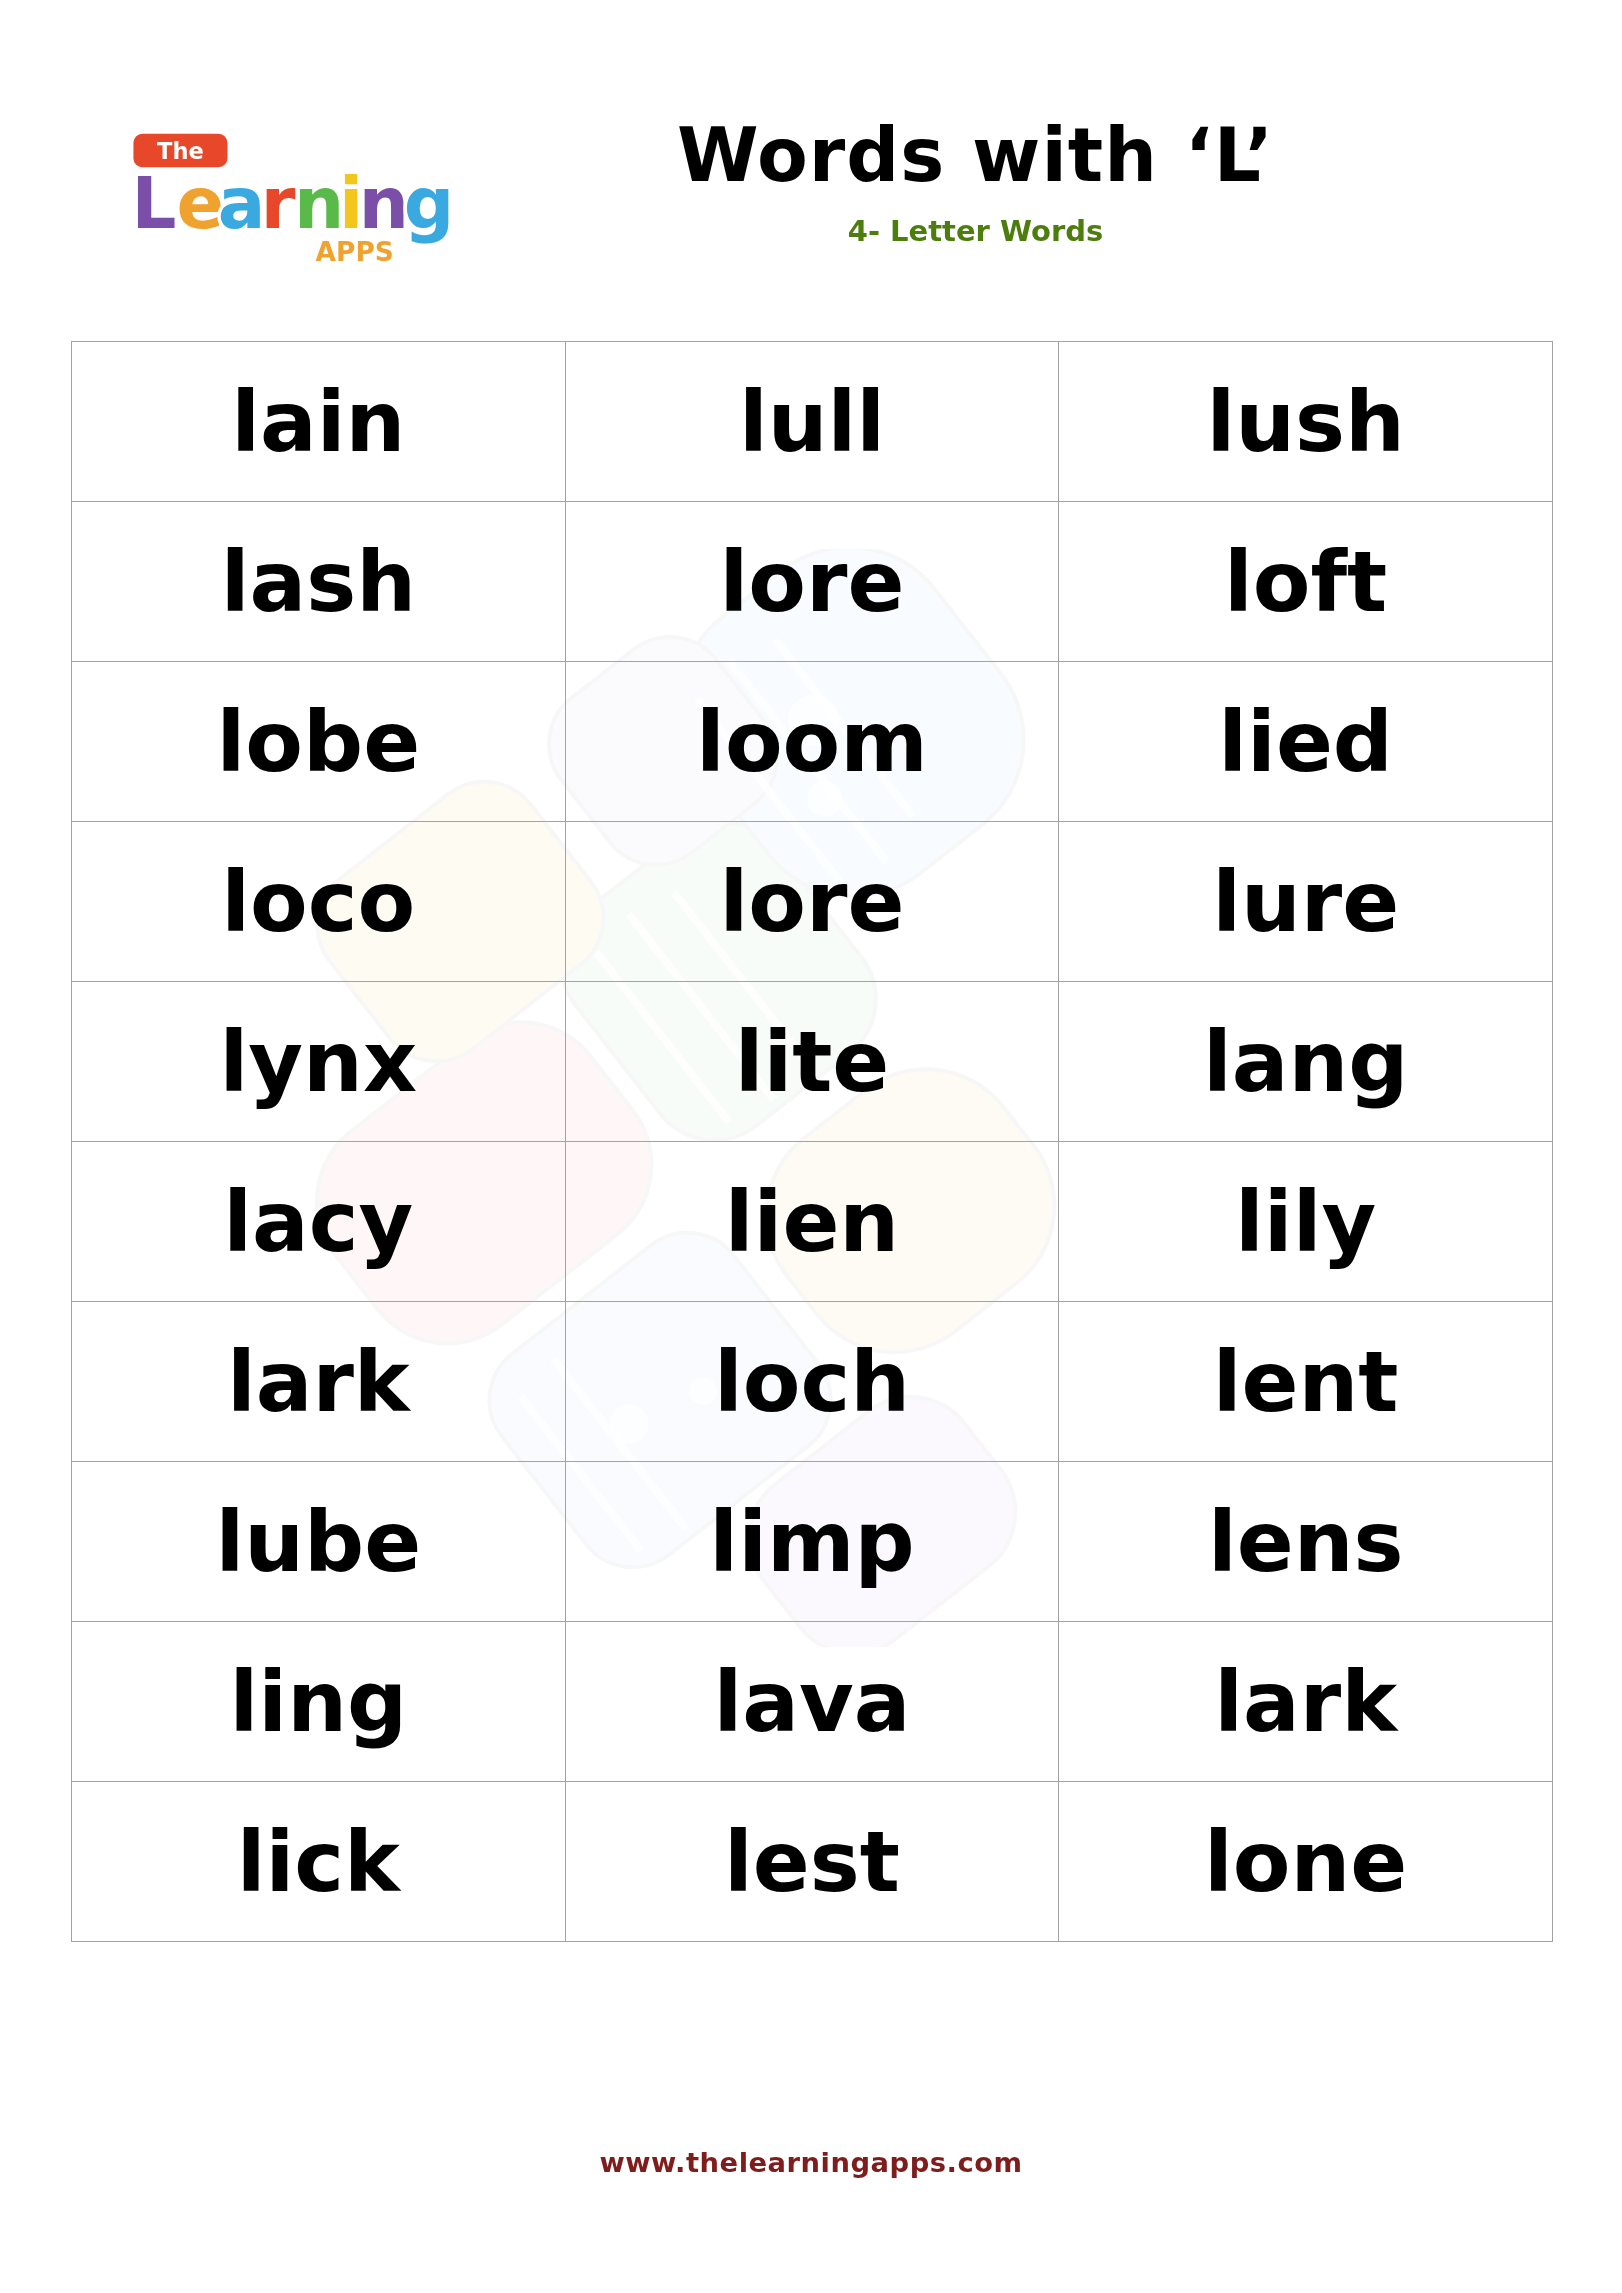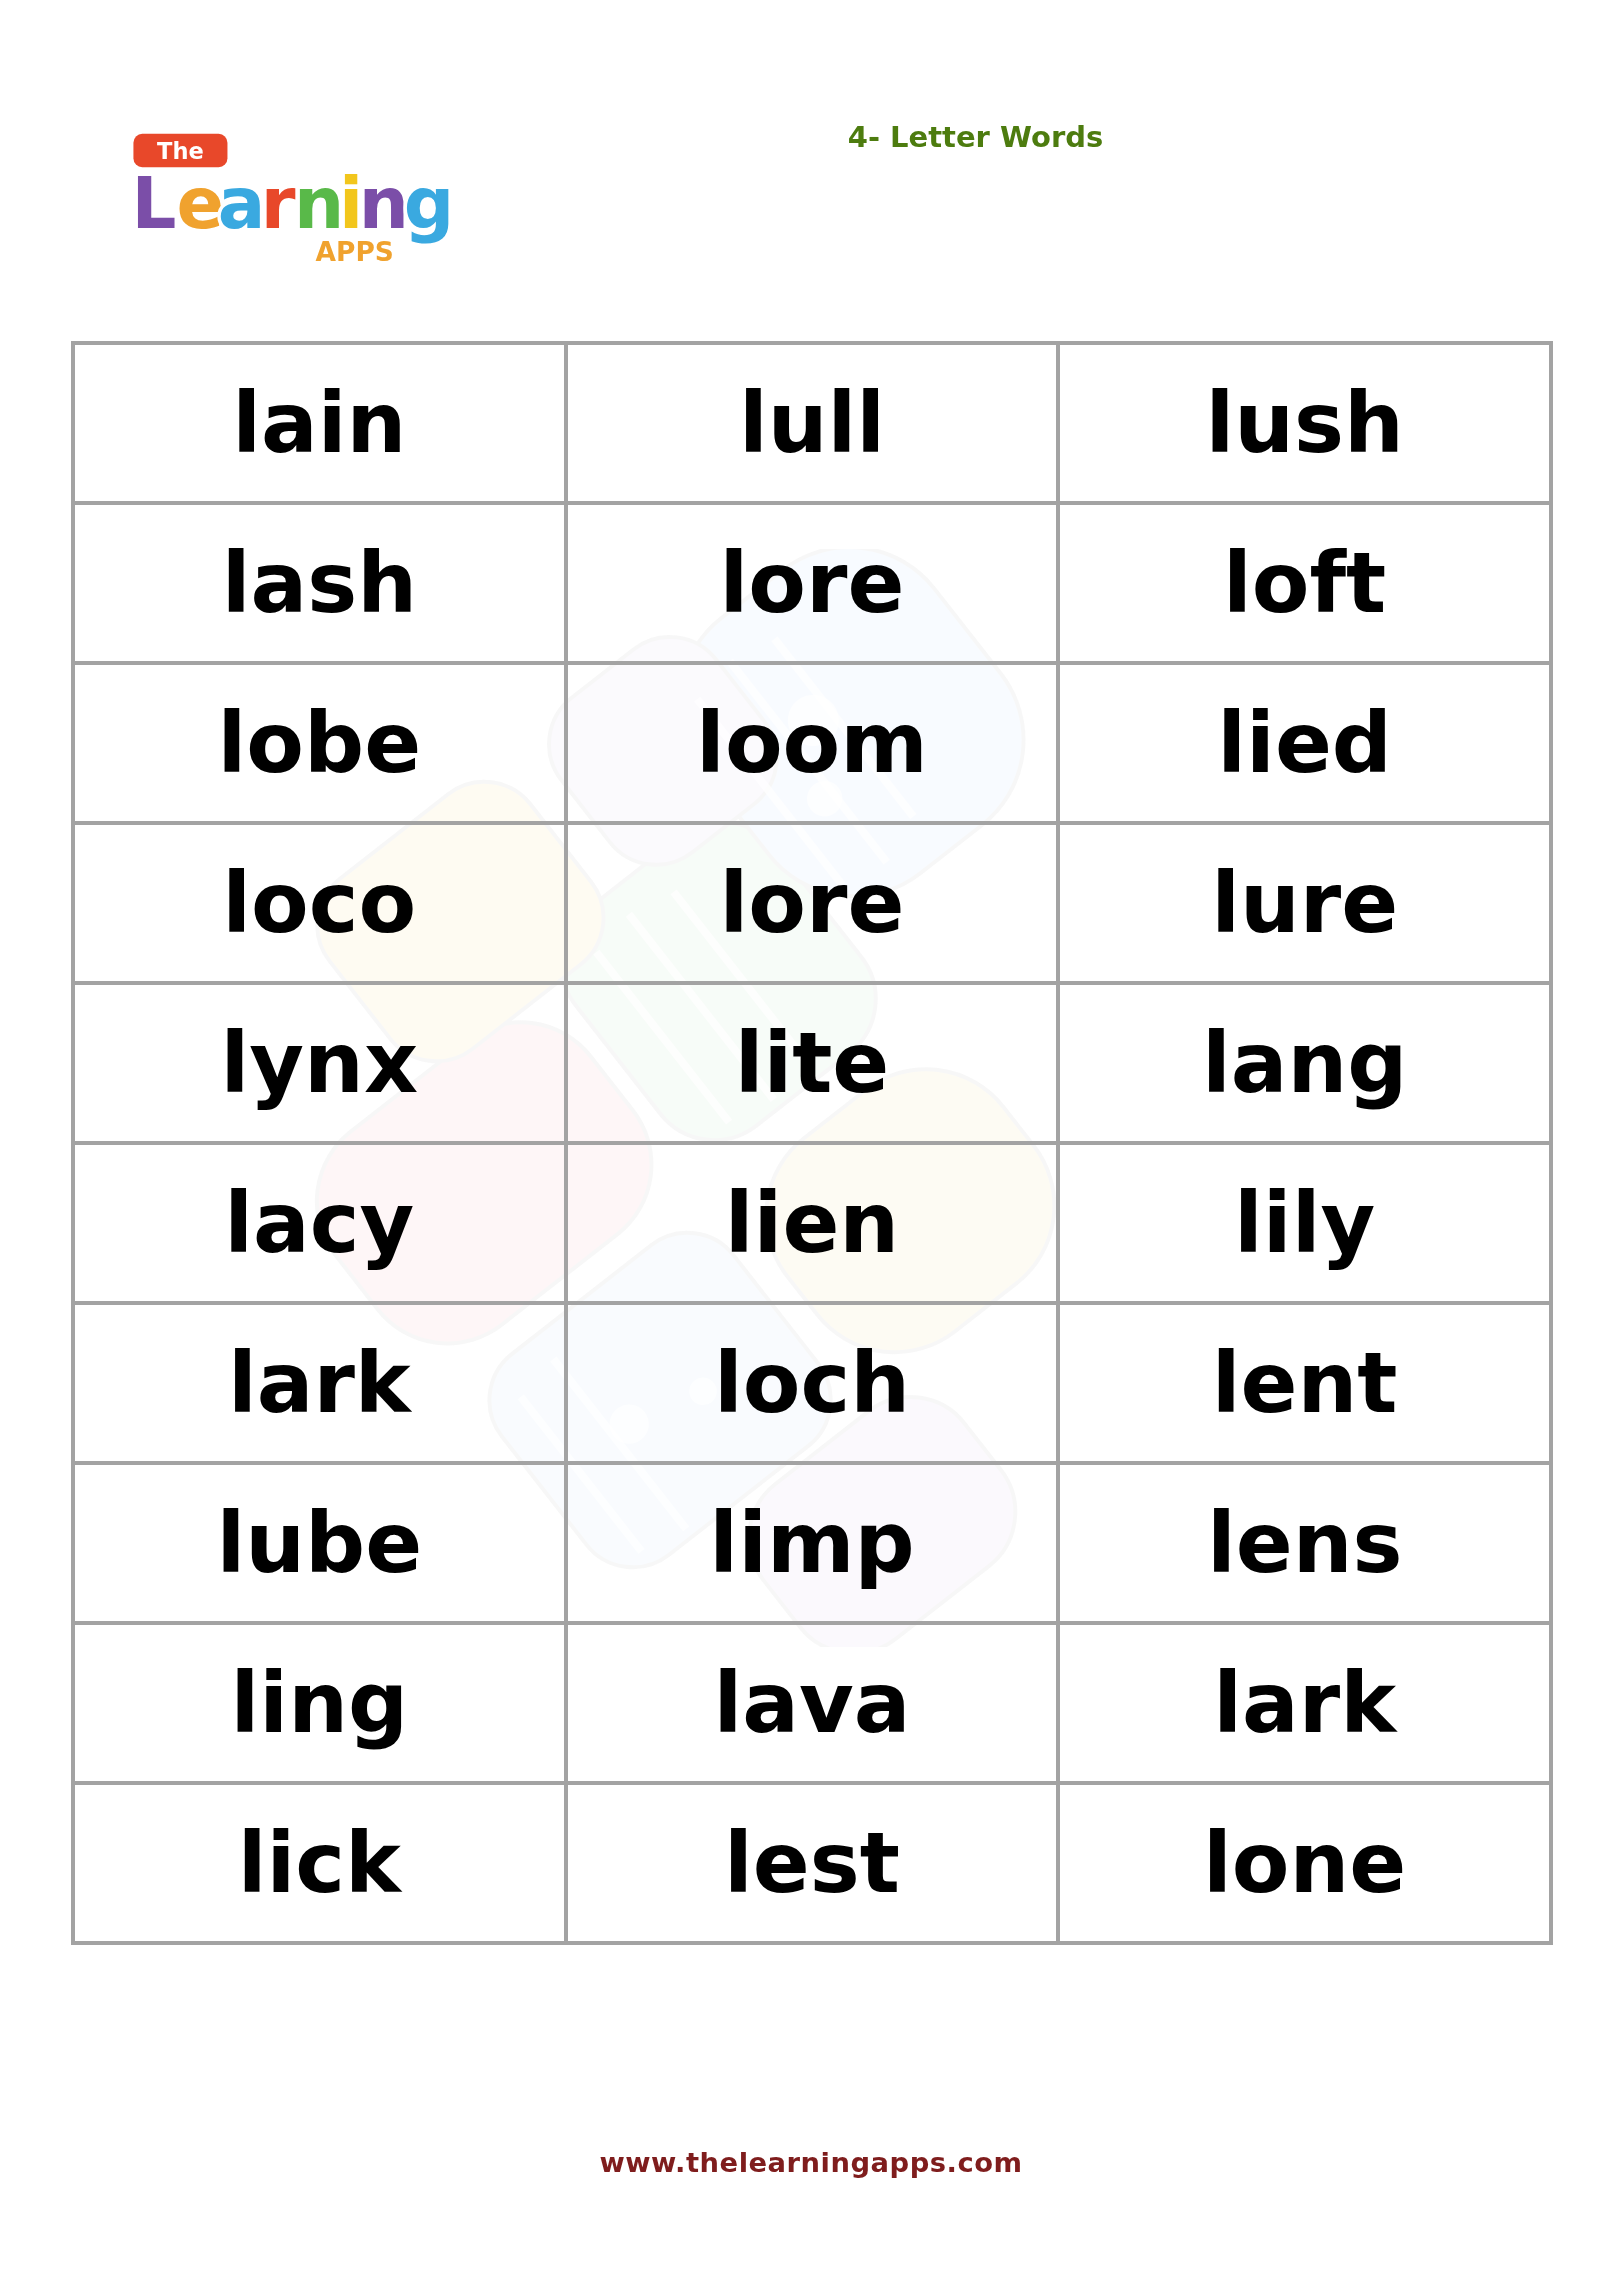--- a/index.html
+++ b/index.html
@@ -86,21 +86,21 @@
     top: 341px;
     width: 1482px;
   }
   table.words {
     width: 1482px;
     border-collapse: collapse;
     table-layout: fixed;
     background: transparent;
   }
   table.words td {
-    border: 4px solid #a3a3a3;
+    border: 1px solid #a3a3a3;
     height: 160px;
     text-align: center;
     vertical-align: middle;
     padding: 0;
     background: transparent;
   }
   .word {
     font-family: "DejaVu Sans", sans-serif;
     font-weight: bold;
     font-size: 84px;
@@ -190,20 +190,21 @@
           <text x="304" y="112" fill="#3aa9e0">g</text>
         </g>
 
         <g>
           <text x="214" y="146" font-family="DejaVu Sans, sans-serif" font-size="27" font-weight="bold" fill="#f0a22e" stroke="#ffffff" stroke-width="5" paint-order="stroke">APPS</text>
         </g>
       </svg>
     </div>
 
     <div class="title-block">
+      <div class="title">Words with ‘L’</div>
       <div class="subtitle">4- Letter Words</div>
     </div>
   </div>
 
   <div class="table-wrap">
     <table class="words">
       <tbody>
         <tr>
           <td>
               <span class="word">lain</span>

